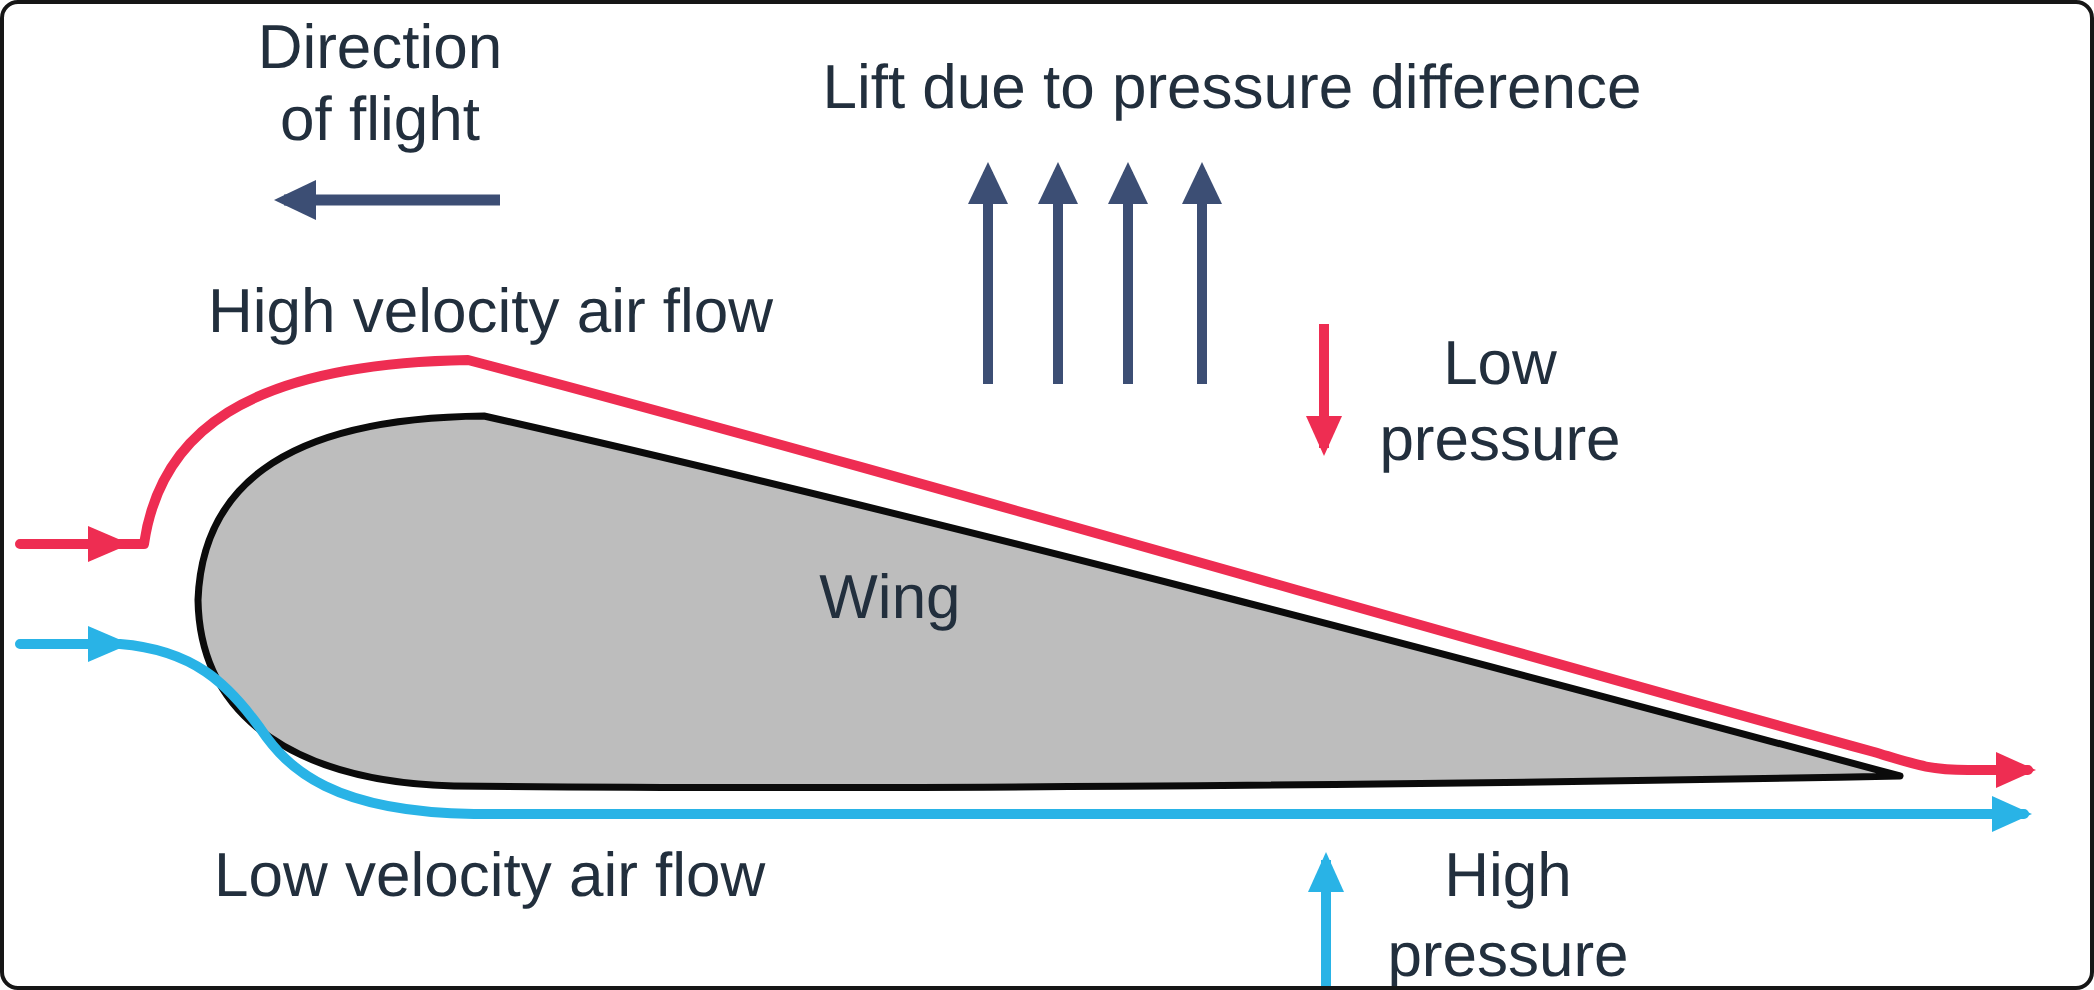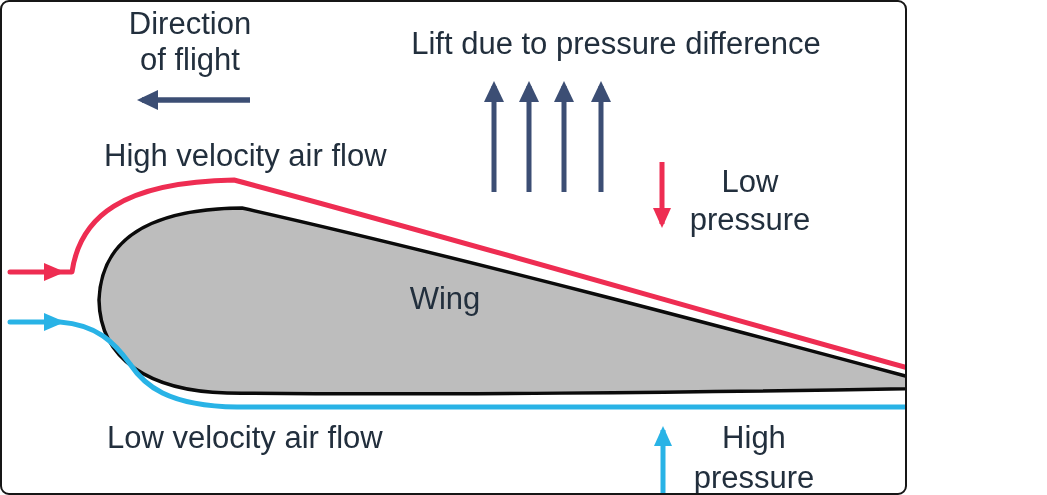--- a/index.html
+++ b/index.html
@@ -2,21 +2,21 @@
 <html><head>
 <meta charset="utf-8">
 <style>
   html, body {
     margin: 0;
     padding: 0;
     background: #ffffff;
     font-family: "Liberation Sans", sans-serif;
   }
   .stage {
-    width: 907px;
+    width: 1047px;
     height: 495px;
     position: relative;
     background: #ffffff;
   }
   .diagram-frame {
     position: absolute;
     inset: 0;
     box-sizing: border-box;
     border: 2px solid #161616;
     border-radius: 9px;

